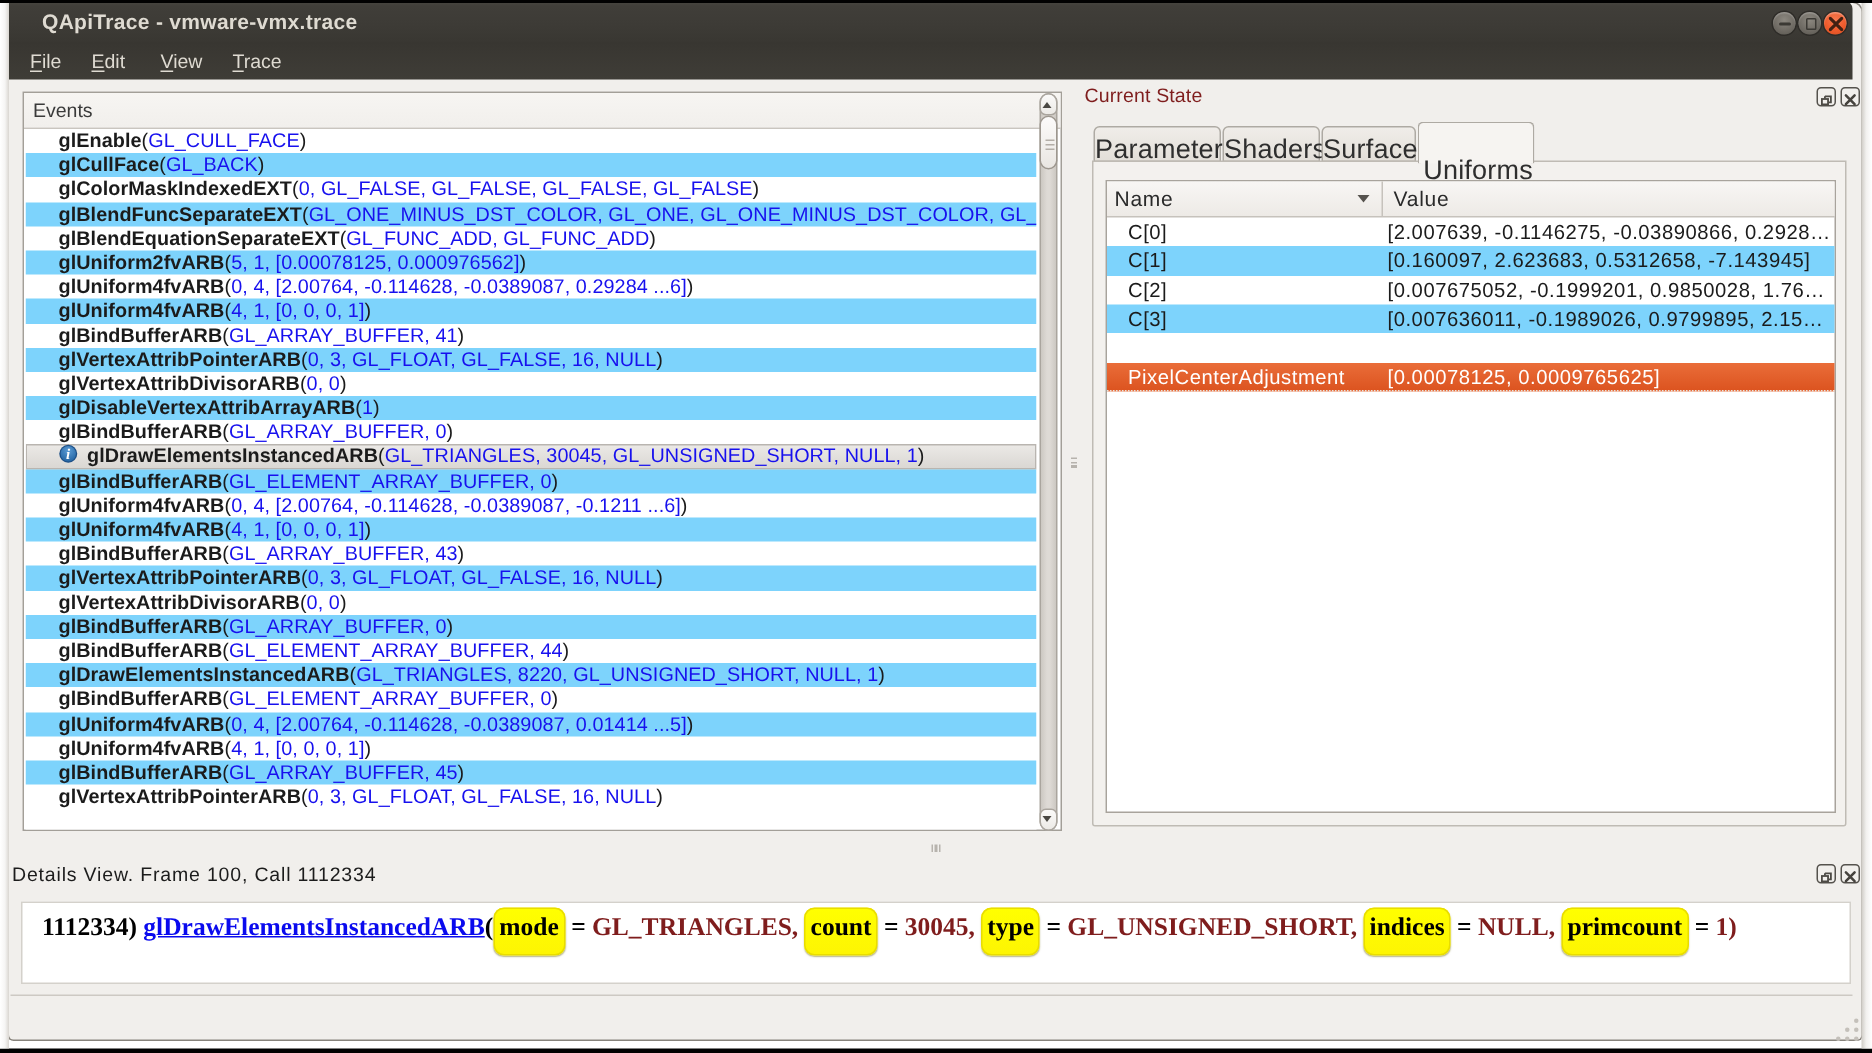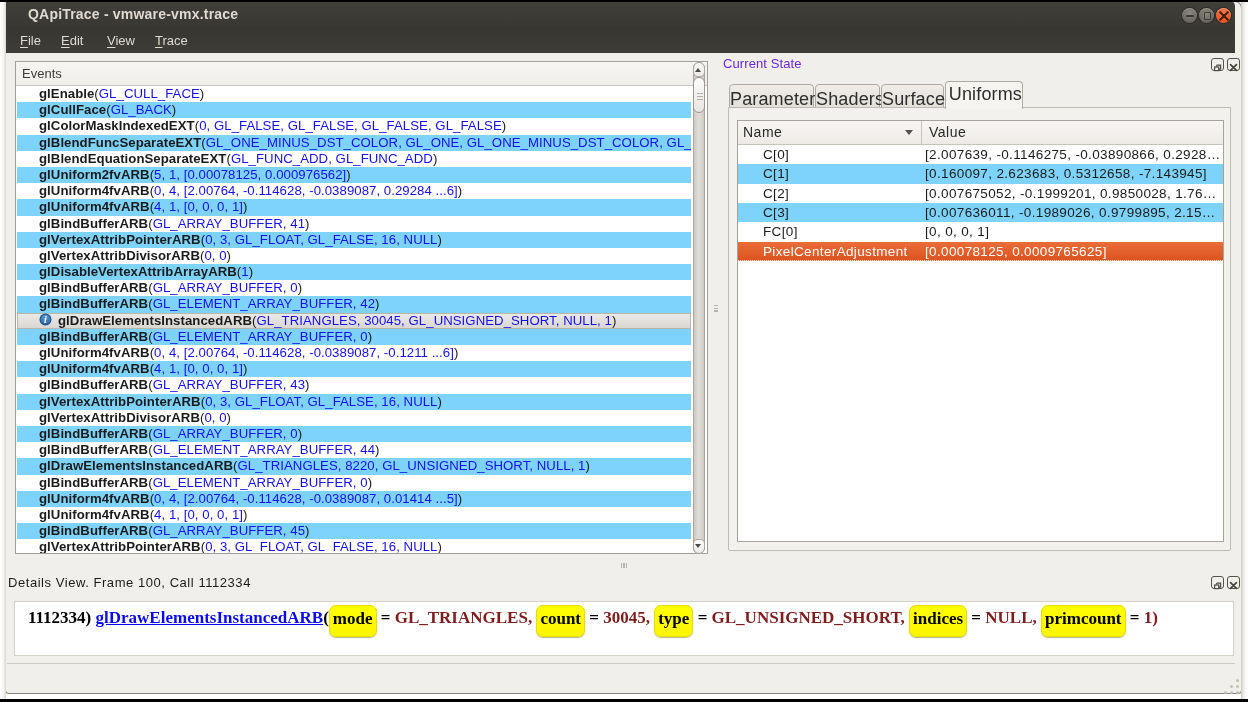--- a/index.html
+++ b/index.html
@@ -34,35 +34,35 @@
 .sel{background:linear-gradient(#eceae7,#d9d6d2);box-shadow:inset 0 0 0 1px #b9b5b0;}
 .info{display:inline-block;width:19px;vertical-align:-1px;}
 
 #evsb{left:692px;top:61.5px;width:13px;height:492px;} #evsb div{box-sizing:border-box;}
 #evtrack{position:absolute;left:0.5px;top:0;width:12px;height:492px;background:linear-gradient(90deg,#ccc8c2,#dedad5 40%,#dedad5 60%,#ccc8c2);border:1px solid #aaa59e;border-radius:7px;}
 #evcapT{position:absolute;left:0.5px;top:0;width:12px;height:15px;background:linear-gradient(#fbfaf9,#eceae6);border:1px solid #aaa59e;border-radius:7px 7px 5px 5px;}
 #evcapB{position:absolute;left:0.5px;top:477px;width:12px;height:15px;background:linear-gradient(#fbfaf9,#eceae6);border:1px solid #aaa59e;border-radius:5px 5px 7px 7px;}
 #evthumb{position:absolute;left:0.5px;top:15px;width:12px;height:36px;background:linear-gradient(#fcfbfa,#e9e6e2);border:1px solid #9d978f;border-radius:7px;}
 .grip3{position:absolute;left:3px;width:6px;height:1px;background:#b3aea7;}
 
-#cstitle{left:723px;top:56px;font-size:13px;letter-spacing:0.1px;color:#6d28d9;}
+#cstitle{left:723px;top:56px;font-size:13px;letter-spacing:0.1px;color:#7f1d1d;}
 .dockbtn{width:11px;height:11px;border:1px solid #55524d;border-radius:3px;background:transparent;}
 
 .tab{top:84px;height:24px;background:linear-gradient(#f0ede9,#e3dfd9);border:1px solid #aeaaa3;border-radius:4px 4px 0 0;font-size:18px;letter-spacing:0.15px;color:#2e2e2e;text-align:right;box-sizing:border-box;padding-top:4px;}
-#tabu{top:81px;height:28px;background:#f6f4f1;border-bottom:none;z-index:3;padding-top:2px;}
+#tabu{top:81px;height:28px;background:#f6f4f1;border-bottom:none;z-index:3;padding-top:21px;}
 #cspane{left:728px;top:107px;width:501px;height:442px;background:#f3f1ee;border:1px solid #bfbbb4;border-radius:0 0 2px 2px;}
 
 #tbl{left:737px;top:120px;width:485px;height:420px;background:#fff;border:1px solid #a8a39c;}
 #tblhead{left:738px;top:121px;width:485px;height:23px;background:linear-gradient(#f8f6f4,#edeae6);border-bottom:1px solid #c6c2bc;}
 #tblhead .h1{position:absolute;left:5px;top:2.5px;font-size:14px;letter-spacing:0.5px;color:#2a2a2a;}
 #tblhead .h2{position:absolute;left:191px;top:2.5px;font-size:14px;letter-spacing:0.5px;color:#2a2a2a;}
 #colsep{position:absolute;left:183px;top:0;width:1px;height:23px;background:#c6c2bc;}
 #sortarr{position:absolute;left:167px;top:9px;width:0;height:0;border-left:4px solid transparent;border-right:4px solid transparent;border-top:5px solid #55524d;}
 .trow{position:absolute;left:738px;width:485px;height:19.3px;font-size:13.5px;letter-spacing:0.35px;color:#1b1b1b;white-space:nowrap;overflow:hidden;}
-.trow .n{position:absolute;left:25px;top:2px;text-align:center;}
+.trow .n{position:absolute;left:14px;top:2px;text-align:center;}
 .trow .v{position:absolute;left:187px;top:2px;}
 .torange{background:linear-gradient(#ea6d39,#dc5420);color:#fff;border-bottom:1px dotted #e8e4df;box-sizing:border-box;}
 
 #dvtitle{left:8px;top:575px;font-size:13px;letter-spacing:0.55px;color:#1c1c1c;}
 #dvbox{left:14px;top:601px;width:1218px;height:53px;background:#fff;border:1px solid #d4d1cb;}
 #dvline{left:28px;top:608px;font-family:"Liberation Serif",serif;font-size:17px;font-weight:bold;white-space:pre;color:#000;}
 #dvline .lk{color:#0a0aee;text-decoration:underline;}
 #dvline .bv{color:#7f1d1d;}
 #dvline .chip{background:linear-gradient(#ffff00,#fdf503);border:1px solid #e8dc00;border-radius:7px;padding:2.5px 3px 8.5px;box-shadow:0 1px 1px rgba(130,125,40,.55);text-align:right;}
 
@@ -111,21 +111,20 @@
 <div class="r odd"><b>glBlendFuncSeparateEXT</b>(<span class="a">GL_ONE_MINUS_DST_COLOR, GL_ONE, GL_ONE_MINUS_DST_COLOR, GL_ONE_MINUS</span>)</div>
 <div class="r"><b>glBlendEquationSeparateEXT</b>(<span class="a">GL_FUNC_ADD, GL_FUNC_ADD</span>)</div>
 <div class="r odd"><b>glUniform2fvARB</b>(<span class="a">5, 1, [0.00078125, 0.000976562]</span>)</div>
 <div class="r"><b>glUniform4fvARB</b>(<span class="a">0, 4, [2.00764, -0.114628, -0.0389087, 0.29284 ...6]</span>)</div>
 <div class="r odd"><b>glUniform4fvARB</b>(<span class="a">4, 1, [0, 0, 0, 1]</span>)</div>
 <div class="r"><b>glBindBufferARB</b>(<span class="a">GL_ARRAY_BUFFER, 41</span>)</div>
 <div class="r odd"><b>glVertexAttribPointerARB</b>(<span class="a">0, 3, GL_FLOAT, GL_FALSE, 16, NULL</span>)</div>
 <div class="r"><b>glVertexAttribDivisorARB</b>(<span class="a">0, 0</span>)</div>
 <div class="r odd"><b>glDisableVertexAttribArrayARB</b>(<span class="a">1</span>)</div>
 <div class="r"><b>glBindBufferARB</b>(<span class="a">GL_ARRAY_BUFFER, 0</span>)</div>
-<div class="r odd"><b>glBindBufferARB</b>(<span class="a">GL_ELEMENT_ARRAY_BUFFER, 42</span>)</div>
 <div class="r sel"><span class="info"><svg width="13" height="13" viewBox="0 0 13 13">
             <circle cx="6.5" cy="6.5" r="6" fill="#1d4f86"></circle>
             <circle cx="6.5" cy="6.5" r="5.1" fill="url(#ig)"></circle>
             <text x="6.5" y="10" text-anchor="middle" font-family="Liberation Serif" font-size="10" font-weight="bold" fill="#fff" font-style="italic">i</text>
           </svg></span><b>glDrawElementsInstancedARB</b>(<span class="a">GL_TRIANGLES, 30045, GL_UNSIGNED_SHORT, NULL, 1</span>)</div>
 <div class="r odd"><b>glBindBufferARB</b>(<span class="a">GL_ELEMENT_ARRAY_BUFFER, 0</span>)</div>
 <div class="r"><b>glUniform4fvARB</b>(<span class="a">0, 4, [2.00764, -0.114628, -0.0389087, -0.1211 ...6]</span>)</div>
 <div class="r odd"><b>glUniform4fvARB</b>(<span class="a">4, 1, [0, 0, 0, 1]</span>)</div>
 <div class="r"><b>glBindBufferARB</b>(<span class="a">GL_ARRAY_BUFFER, 43</span>)</div>
 <div class="r odd"><b>glVertexAttribPointerARB</b>(<span class="a">0, 3, GL_FLOAT, GL_FALSE, 16, NULL</span>)</div>
@@ -184,24 +183,20 @@
       <span class="v">[0.160097, 2.623683, 0.5312658, -7.143945]</span>
     </div>
 <div class="abs trow" style="top:183.6px;">
       <span class="n">C[2]</span>
       <span class="v">[0.007675052, -0.1999201, 0.9850028, 1.76…</span>
     </div>
 <div class="abs trow odd" style="top:202.9px;">
       <span class="n">C[3]</span>
       <span class="v">[0.007636011, -0.1989026, 0.9799895, 2.15…</span>
     </div>
-<div class="abs trow" style="top:222.2px;">
-      <span class="n">FC[0]</span>
-      <span class="v">[0, 0, 0, 1]</span>
-    </div>
 <div class="abs trow torange" style="top:241.5px;">
       <span class="n">PixelCenterAdjustment</span>
       <span class="v">[0.00078125, 0.0009765625]</span>
     </div>
 
 <div class="abs" id="dvtitle">Details View. Frame 100, Call 1112334</div>
 <div class="abs dockbtn" style="left:1211px;top:576px;"><svg width="11" height="11" viewBox="0 0 11 11">
         <path d="M4.6 3.2 L8.6 3.2 L8.6 7.2 L7 7.2 M4.6 3.2 L4.6 4.6" fill="none" stroke="#4d4a45" stroke-width="1.2"></path>
         <rect x="2.6" y="5" width="4.1" height="3.6" fill="#f2f0ed" stroke="#4d4a45" stroke-width="1.2"></rect>
       </svg></div>

